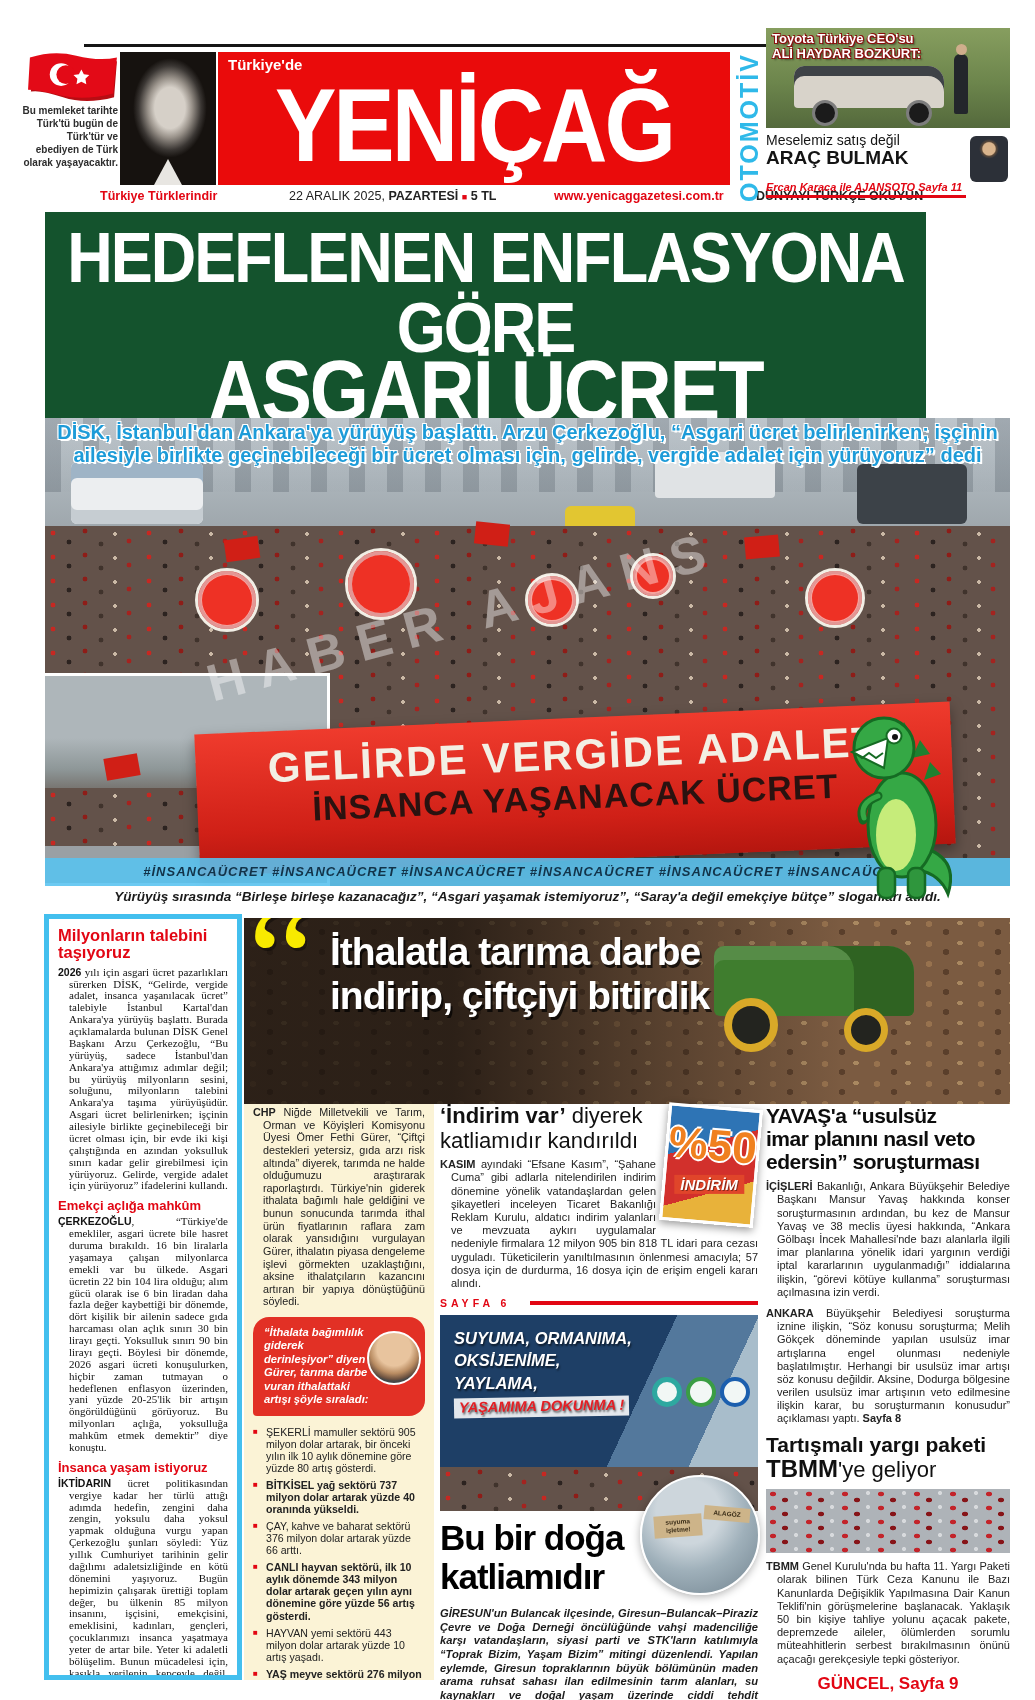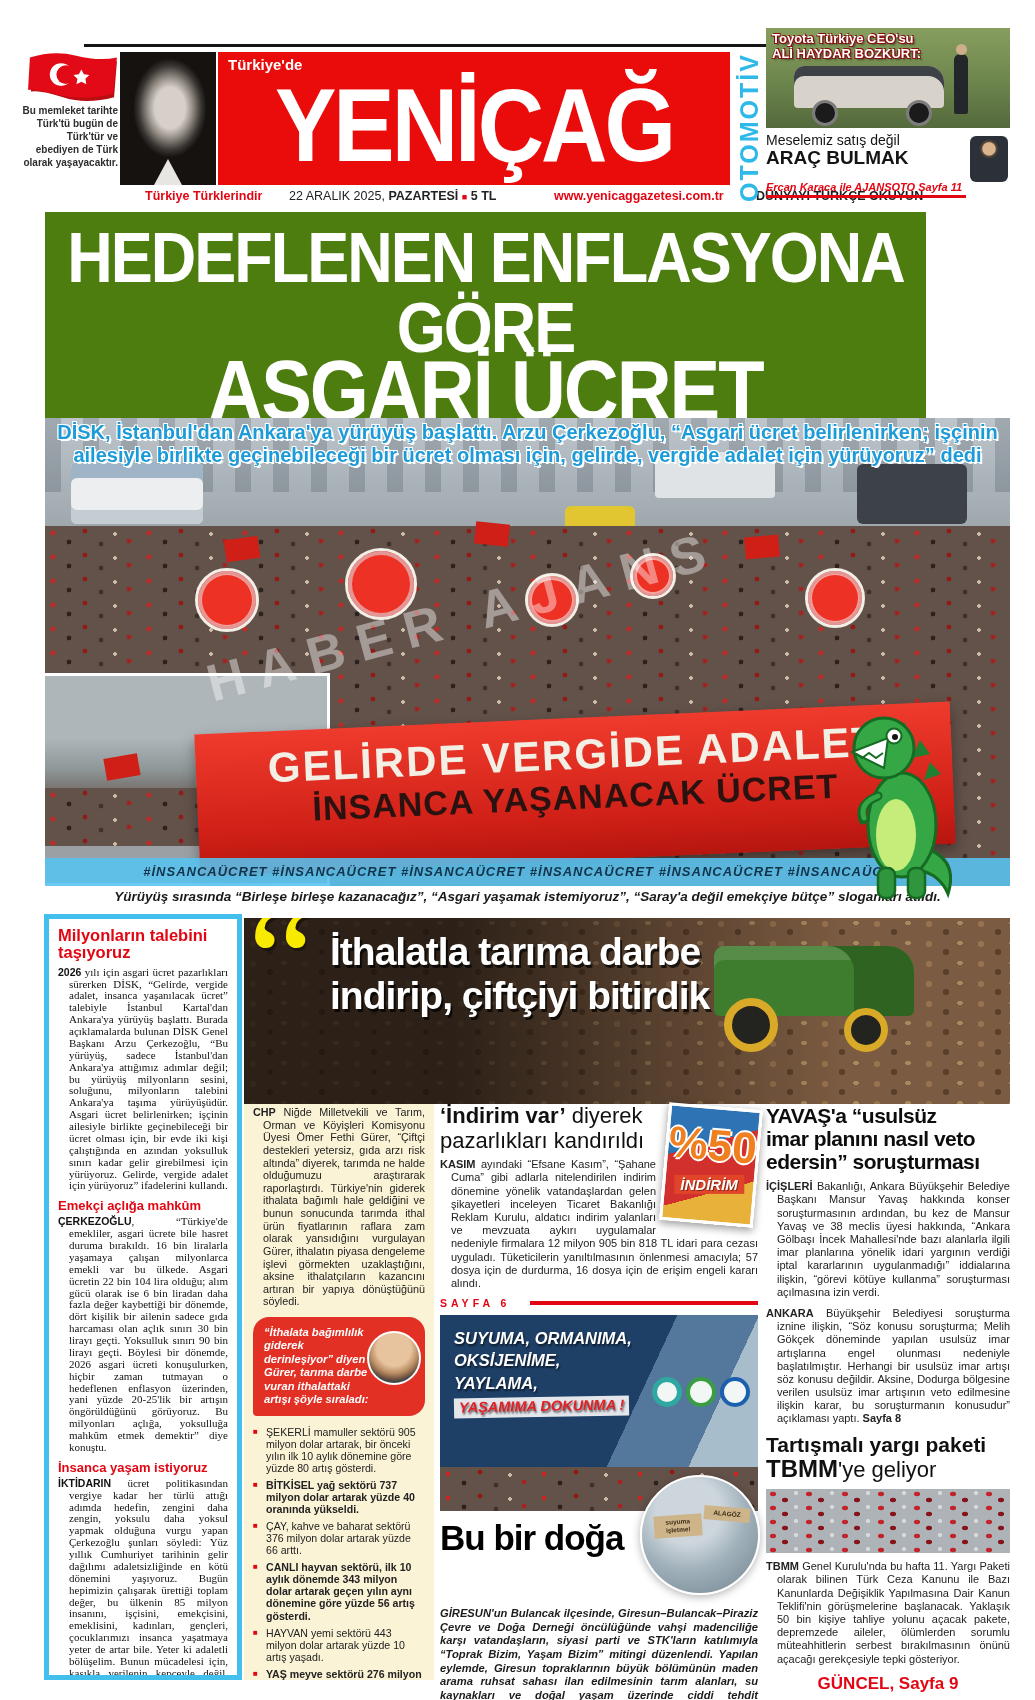--- a/index.html
+++ b/index.html
@@ -16,21 +16,21 @@
   .ataturk{left:120px;top:52px;width:96px;height:133px;background:
      radial-gradient(40px 54px at 52% 42%, #d6d0c8 0 38%, #9a938b 55%, #3a3633 78%, #16120f 92%);
      background-color:#151210;}
   .ataturk .collar{position:absolute;left:34px;bottom:0;width:0;height:0;
      border-left:14px solid transparent;border-right:14px solid transparent;border-bottom:26px solid #e8e6e2;}
   .mastbox{left:218px;top:52px;width:512px;height:133px;background:#ea0b0b;}
   .mast-kicker{position:absolute;left:10px;top:4px;color:#fff;font-weight:800;font-size:15px;}
   .mast-title{position:absolute;left:0;top:22px;width:100%;text-align:center;color:#fff;
      font-weight:900;font-size:92px;line-height:1;letter-spacing:-3px;}
   .dateline{left:84px;top:189px;width:926px;height:18px;font-size:12.5px;}
-  .dl-left{position:absolute;left:16px;color:#e20613;font-weight:800;margin-left:45px;}
+  .dl-left{position:absolute;left:16px;color:#e20613;font-weight:800;}
   .dl-date{position:absolute;left:205px;color:#222;}
   .dl-date b{font-weight:800;}
   .dl-sq{color:#e20613;font-size:9px;}
   .dl-web{position:absolute;left:470px;color:#e20613;font-weight:800;}
   .dl-right{position:absolute;left:672px;color:#1d1d1d;font-weight:800;}
   .oto-vert{left:735px;top:40px;width:28px;height:162px;writing-mode:vertical-rl;
      transform:rotate(180deg);font-size:25px;font-weight:900;color:#2fb9e9;letter-spacing:2px;}
   .carad{left:766px;top:28px;width:244px;height:170px;}
   .car-photo{position:relative;width:100%;height:100px;overflow:hidden;
      background:linear-gradient(180deg,#879e5f 0%,#6c854c 55%,#54693c 100%);}
@@ -43,21 +43,21 @@
   .car-txt{position:absolute;left:6px;top:4px;color:#fff;font-weight:800;font-size:13px;line-height:1.15;
      text-shadow:1px 1px 0 #8c0d0d,-1px 1px 0 #8c0d0d,1px -1px 0 #8c0d0d,2px 2px 2px rgba(0,0,0,.5);}
   .car-h1{margin-top:5px;font-size:14px;color:#141414;line-height:1.1;}
   .car-h2{font-size:19px;font-weight:800;color:#141414;line-height:1.1;}
   .car-port{position:absolute;right:2px;top:108px;width:38px;height:46px;border-radius:6px;
      background:radial-gradient(14px 14px at 50% 28%, #d9b48c 0 44%, #5c4a3a 52%, #2c3038 70%);}
   .car-by{position:absolute;left:0;bottom:0;width:200px;color:#e20613;font-weight:800;font-style:italic;
      font-size:11px;border-bottom:3px solid #e20613;padding-bottom:2px;}
 
   
-  .leadbg{left:45px;top:212px;width:881px;height:206px;background:#4d7c0f;text-align:center;overflow:hidden;}
+  .leadbg{left:45px;top:212px;width:881px;height:206px;background:#14532d;text-align:center;overflow:hidden;}
   .lead-h1{margin-top:12px;font-size:63px;font-weight:900;color:#fff;letter-spacing:-2px;line-height:.98;}
   .lead-h2{font-size:76px;font-weight:900;color:#fff;letter-spacing:-2px;line-height:1.02;}
 
   
   .photo{left:45px;top:418px;width:965px;height:468px;overflow:hidden;background:#6a5a52;}
   .ph-street{position:absolute;left:0;top:0;width:100%;height:130px;
      background:linear-gradient(180deg,#c3cbd1 0%,#abb4ba 50%,#99a1a6 100%);}
   .ph-bldg{position:absolute;left:0;top:0;width:100%;height:74px;
      background:repeating-linear-gradient(90deg,rgba(72,82,92,.28) 0 16px,rgba(160,168,175,.15) 16px 38px);}
   .bus{position:absolute;left:26px;top:44px;width:132px;height:62px;background:#eceef0;border-radius:6px;
@@ -354,21 +354,21 @@
     </ul>
 
   </section>
 
   <section class="abs colB">
     <div class="badge">
       <span class="badge-pct">%50</span>
       <span class="badge-lbl">İNDİRİM</span>
     </div>
     <div class="ind-h1"><b>‘İndirim var’</b><span> diyerek</span></div>
-    <div class="ind-h2">pazarlıkları kandırıldı</div>
+    <div class="ind-h2">katliamıdır kandırıldı</div>
     <p class="p-md"><b>KASIM</b><span> ayındaki “Efsane Kasım”, “Şahane Cuma” gibi adlarla nitelendirilen indirim dönemine yönelik vatandaşlardan gelen şikayetleri inceleyen Ticaret Bakanlığı Reklam Kurulu, aldatıcı indirim yalanları ve mevzuata aykırı uygulamalar nedeniyle firmalara 12 milyon 905 bin 818 TL idari para cezası uyguladı. Tüketicilerin yanıltılmasının önlenmesi amacıyla; 57 dosya için de durdurma, 16 dosya için de erişim engeli kararı alındı.</span></p>
     <div class="sayfa" style="clear:both;gap:14px;">
         <span>SAYFA 6</span>
         <i></i>
       </div>
 
     <div class="doga-photo">
       <div class="doga-txt">
         <div>SUYUMA, ORMANIMA,</div>
         <div>OKSİJENİME,</div>
@@ -377,20 +377,21 @@
       </div>
       <div class="logo" style="right:76px;top:62px;width:30px;height:30px;border:5px solid #2ea8a0;"></div>
       <div class="logo" style="right:42px;top:62px;width:30px;height:30px;border:4px solid #3a9d44;"></div>
       <div class="logo" style="right:8px;top:62px;width:30px;height:30px;border:4px solid #1c5fae;"></div>
       <div class="doga-crowd speck"></div>
     </div>
 
     <div class="katliam">
       <div class="kat-h">
         <div>Bu bir doğa</div>
+        <div>katliamıdır</div>
       </div>
       <div class="kat-circle">
         <div class="cardsign" style="left:12px;top:38px;width:44px;">suyuma işletme!</div>
         <div class="cardsign" style="left:62px;top:30px;width:42px;transform:rotate(5deg);">ALAGÖZ</div>
       </div>
     </div>
     <p class="p-it"><b>GİRESUN'un</b><span> Bulancak ilçesinde, Giresun–Bulancak–Piraziz Çevre ve Doğa Derneği öncülüğünde vahşi madenciliğe karşı vatandaşların, siyasi parti ve STK'ların katılımıyla “Toprak Bizim, Yaşam Bizim” mitingi düzenlendi. Yapılan eylemde, Giresun topraklarının büyük bölümünün maden arama ruhsat sahası ilan edilmesinin tarım alanları, su kaynakları ve doğal yaşam üzerinde ciddi tehdit oluşturduğu belirtilerek, “Bu katliama rızamız yoktur, kabul etmiyoruz. Derhal durdurulmalı” denildi.</span></p>
 
   </section>
 

